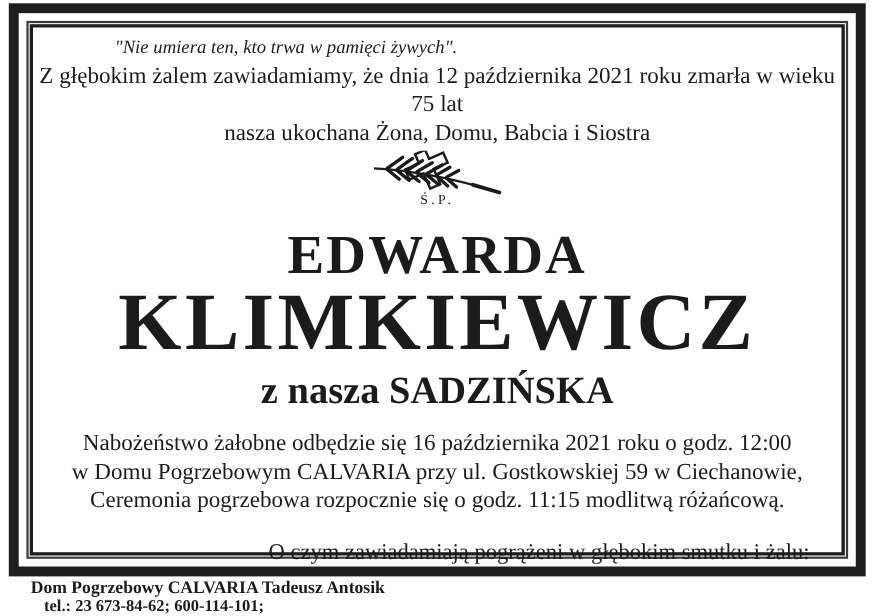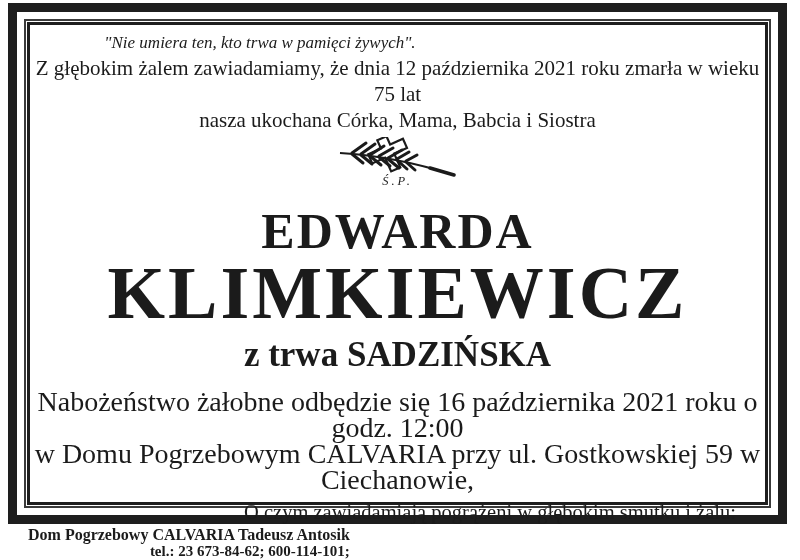--- a/index.html
+++ b/index.html
@@ -28,67 +28,66 @@
     text-align:center;
     font-style:italic;
     font-size:17px;
     line-height:20px;
   }
   .intro { font-size:21px; line-height:26px; margin-top:2px; }
 
   .emblem { margin-top:4px; height:56px; }
   .emblem svg { display:block; margin:0 auto; }
   .sp {
-    font-style:italic;
     font-size:12.5px;
     letter-spacing:3px;
     margin-top:-3px;
   }
 
   .first-name {
     font-size:50px; font-weight:bold;
     letter-spacing:2px; line-height:52px;
     margin-top:12px;
   }
   .last-name {
     font-size:74px; font-weight:bold;
     letter-spacing:3px; line-height:72px;
     white-space:nowrap;
   }
   .maiden {
     font-size:35px; font-weight:bold;
     line-height:38px; margin-top:7px;
   }
-  .details { font-size:28px; line-height:26px; margin-top:15px;font-family:Liberation Serif, serif; }
+  .details { font-size:21px; line-height:26px; margin-top:15px;font-family:Liberation Serif, serif; }
   .closing {
     font-size:20.5px; line-height:24px;
-    margin-top:7px; margin-left:195px; margin-right:10px;
+    margin-top:23px; margin-left:195px; margin-right:10px;
     text-align:center;
   }
 
   .footer {
     position:absolute; left:28px; top:526px;
-    font-weight:bold; text-align:right;
+    font-weight:bold; text-align:left;
   }
   .footer-company { font-size:16px; line-height:17px; }
   .footer-phone   { font-size:15px; line-height:16px;margin-left:12px; }
 </style>
 </head>
 <body>
 
 <div class="card">
   <div class="frame1">
     <div class="frame2">
       <div class="content">
 
         <div class="quote">"Nie umiera ten, kto trwa w pamięci żywych".</div>
 
         <div class="intro">
           <div>Z głębokim żalem zawiadamiamy, że dnia 12 października 2021 roku zmarła w wieku 75 lat</div>
-          <div>nasza ukochana Córka, Mama, Babcia i Siostra</div>
+          <div>nasza ukochana Żona, Domu, Babcia i Siostra</div>
         </div>
 
         <div class="emblem">
           <svg width="124" height="40" viewBox="0 0 124 40" aria-hidden="true">
             <g transform="translate(52,15) rotate(-24)">
               <path d="M-5,-15 L5,-15 L5,-6 L19,-6 L19,4 L5,4 L5,19 L-5,19 L-5,4 L-19,4 L-19,-6 L-5,-6 Z" fill="#ffffff" stroke="#1b1b1b" stroke-width="2.2"></path>
             </g>
             <g stroke="#1b1b1b" stroke-width="3" stroke-linecap="round" fill="none">
               <path d="M16,16 L30,6"></path>
                 <path d="M25,17 L39,7"></path>
@@ -106,25 +105,26 @@
               <path d="M70,25 L79,33"></path>
             </g>
             <path d="M4,16 C40,18 80,26 118,38" fill="none" stroke="#1b1b1b" stroke-width="2"></path>
             <path d="M94,31 L118,38" fill="none" stroke="#1b1b1b" stroke-width="3.5" stroke-linecap="round"></path>
           </svg>
           <div class="sp">Ś.P.</div>
         </div>
 
         <div class="first-name">EDWARDA</div>
         <div class="last-name">KLIMKIEWICZ</div>
-        <div class="maiden">z trwa SADZIŃSKA</div>
+        <div class="maiden">z nasza SADZIŃSKA</div>
 
         <div class="details">
           <div>Nabożeństwo żałobne odbędzie się 16 października 2021 roku o godz. 12:00</div>
           <div>w Domu Pogrzebowym CALVARIA przy ul. Gostkowskiej 59 w Ciechanowie,</div>
+          <div>Ceremonia pogrzebowa rozpocznie się o godz. 11:15 modlitwą różańcową.</div>
         </div>
 
         <div class="closing">
           <div>O czym zawiadamiają pogrążeni w głębokim smutku i żalu:</div>
         </div>
 
       </div>
     </div>
   </div>
 </div>

